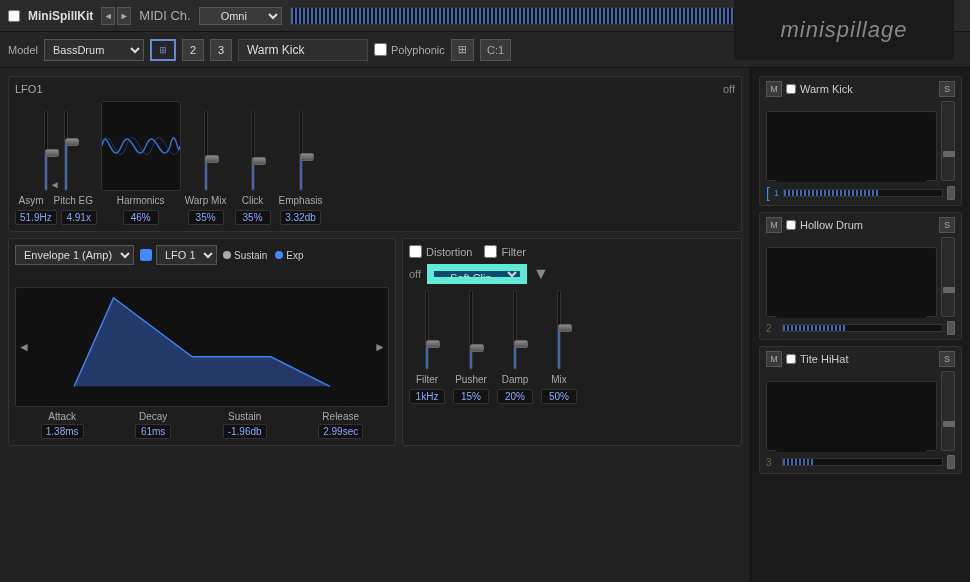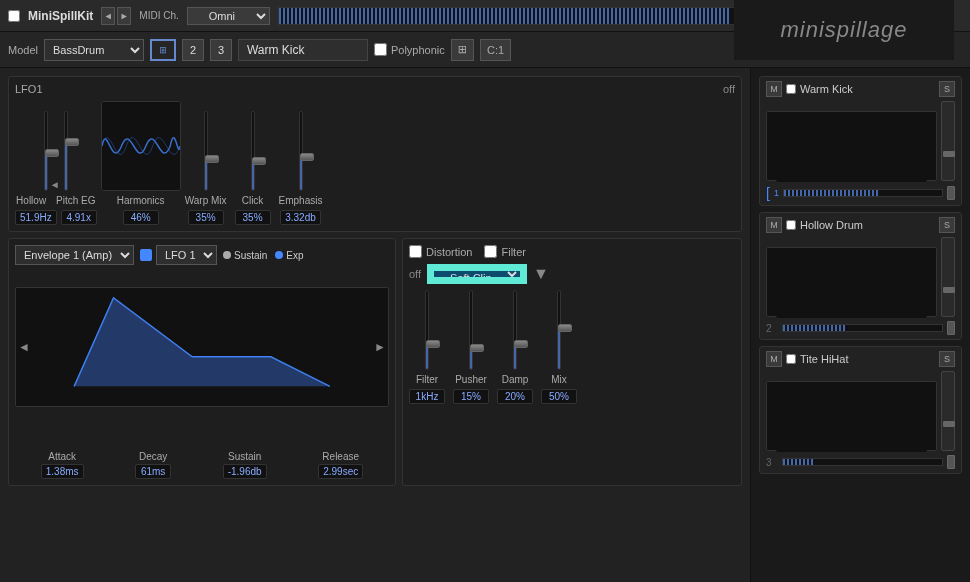--- a/index.html
+++ b/index.html
@@ -29,21 +29,21 @@
     .nav-arrow {
       background: #3a3a3a;
       border: 1px solid #555;
       color: #aaa;
       width: 14px;
       height: 18px;
       display: flex; align-items: center; justify-content: center;
       font-size: 9px;
       cursor: pointer;
     }
-    .midi-label { color: #aaa; font-size: 10px; text-align: right; }
+    .midi-label { color: #aaa; font-size: 13px; text-align: right; }
     .midi-select {
       background: #3a3a3a;
       border: 1px solid #555;
       color: #ddd;
       font-size: 11px;
       padding: 1px 17px;
       height: 18px;
     }
     .level-bar {
       flex: 1;
@@ -287,21 +287,21 @@
       border-radius: 2px;
       position: relative;
       overflow: hidden;
     }
 
     .env-params {
       display: flex;
       justify-content: space-around;
       margin-top: 4px;
     }
-    .env-param { display: flex; flex-direction: column; align-items: center; gap: 2px; margin-top: 40px; }
+    .env-param { display: flex; flex-direction: column; align-items: center; gap: 2px; }
 
     
     .fx-section {
       background: #1e1e1e;
       border: 1px solid #333;
       padding: 6px;
       border-radius: 3px;
       width: 340px;
     }
 
@@ -519,21 +519,21 @@
             </div>
             <span class="arrow-indicator">◄</span>
             <div style="display:flex;flex-direction:column;align-items:center;">
               <div class="slider-track" style="height:80px;">
                 <div class="slider-track-fill" style="height:60%;"></div>
                 <div class="slider-thumb" style="bottom:57%;"></div>
               </div>
             </div>
           </div>
           <div style="display:flex;gap:10px;">
-            <span class="param-label">Hollow</span>
+            <span class="param-label">Asym</span>
             <span class="param-label">Pitch EG</span>
           </div>
           <div style="display:flex;gap:4px;">
             <span class="param-value">51.9Hz</span>
             <span class="param-value">4.91x</span>
           </div>
         </div>
 
         <div class="slider-col">
           <div class="harmonics-display">

